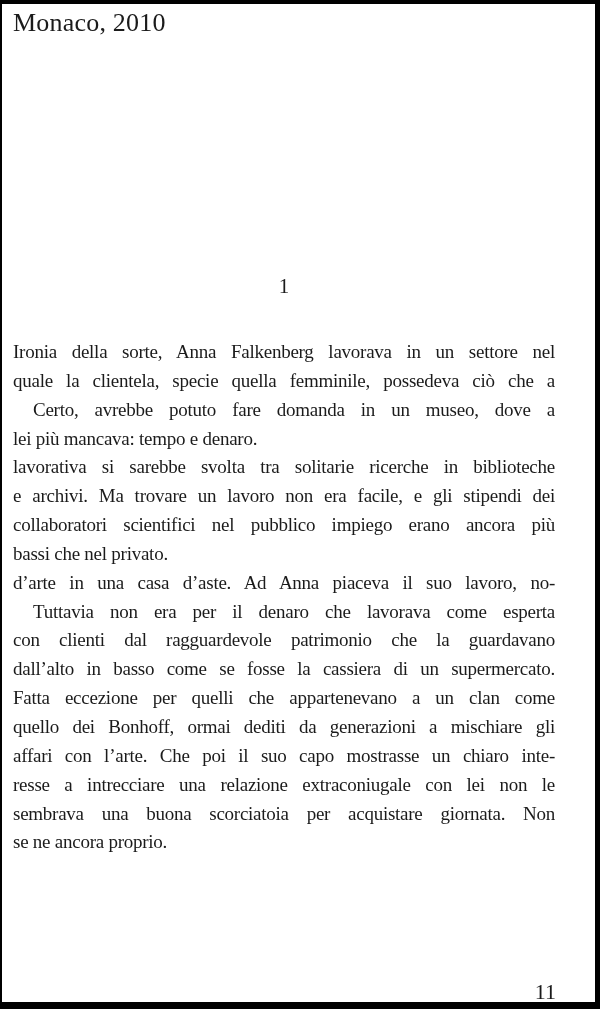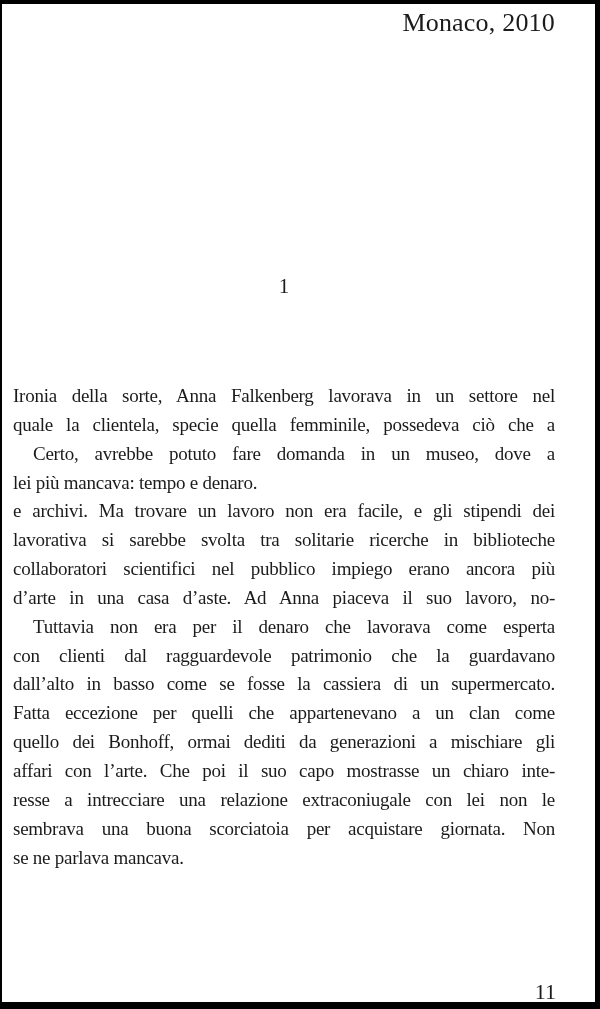--- a/index.html
+++ b/index.html
@@ -21,40 +21,39 @@
   .bar.top    { left: 0; top: 0; width: 600px; height: 4px; }
   .bar.bottom { left: 0; top: 1002px; width: 600px; height: 7px; }
   .bar.right  { left: 595px; top: 0; width: 5px; height: 1009px; }
   .bar.left   { left: 0; top: 0; width: 2px; height: 1009px; }
 
   .running-header {
     position: absolute;
     left: 13px;
     width: 542px;
     top: 8px;
-    text-align: right;
+    text-align: left;
     font-size: 26px;
     letter-spacing: 0.2px;
   }
   .chapter-number {
     position: absolute;
     left: 13px;
     width: 542px;
     top: 274px;
     text-align: center;
     font-size: 21px;
   }
   .body-text {
     position: absolute;
     left: 13px;
     width: 542px;
     top: 338px;
     font-size: 19px;
     letter-spacing: -0.25px;
-    margin-top: 44px;
   }
   .line {
     height: 28.85px;
     line-height: 28.85px;
     text-align: justify;
     text-align-last: justify;
     white-space: nowrap;
   }
   .line.indent { padding-left: 20px; }
   .line.last {
@@ -81,31 +80,32 @@
   <div class="running-header">Monaco, 2010</div>
 
   <div class="chapter-number">1</div>
 
   <div class="body-text">
     <div class="line">Ironia della sorte, Anna Falkenberg lavorava in un settore nel</div>
     <div class="line">quale la clientela, specie quella femminile, possedeva ciò che a</div>
     <div class="line indent">Certo, avrebbe potuto fare domanda in un museo, dove a</div>
 
     <div class="line last">lei più mancava: tempo e denaro.</div>
+    <div class="line">lavorativa si sarebbe svolta tra solitarie ricerche in biblioteche</div>
     <div class="line">e archivi. Ma trovare un lavoro non era facile, e gli stipendi dei</div>
-    <div class="line">lavorativa si sarebbe svolta tra solitarie ricerche in biblioteche</div>
     <div class="line">collaboratori scientifici nel pubblico impiego erano ancora più</div>
+    <div class="line last">bassi che nel privato.</div>
 
     <div class="line">d’arte in una casa d’aste. Ad Anna piaceva il suo lavoro, no-</div>
     <div class="line indent">Tuttavia non era per il denaro che lavorava come esperta</div>
     <div class="line">con clienti dal ragguardevole patrimonio che la guardavano</div>
     <div class="line">dall’alto in basso come se fosse la cassiera di un supermercato.</div>
     <div class="line">Fatta eccezione per quelli che appartenevano a un clan come</div>
     <div class="line">quello dei Bonhoff, ormai dediti da generazioni a mischiare gli</div>
     <div class="line">affari con l’arte. Che poi il suo capo mostrasse un chiaro inte-</div>
     <div class="line">resse a intrecciare una relazione extraconiugale con lei non le</div>
     <div class="line">sembrava una buona scorciatoia per acquistare giornata. Non</div>
-    <div class="line last">se ne parlava mancava.</div>
+    <div class="line last">se ne ancora proprio.</div>
   </div>
 
   <div class="page-number">11</div>
 
 </div>
 
 </body></html>

